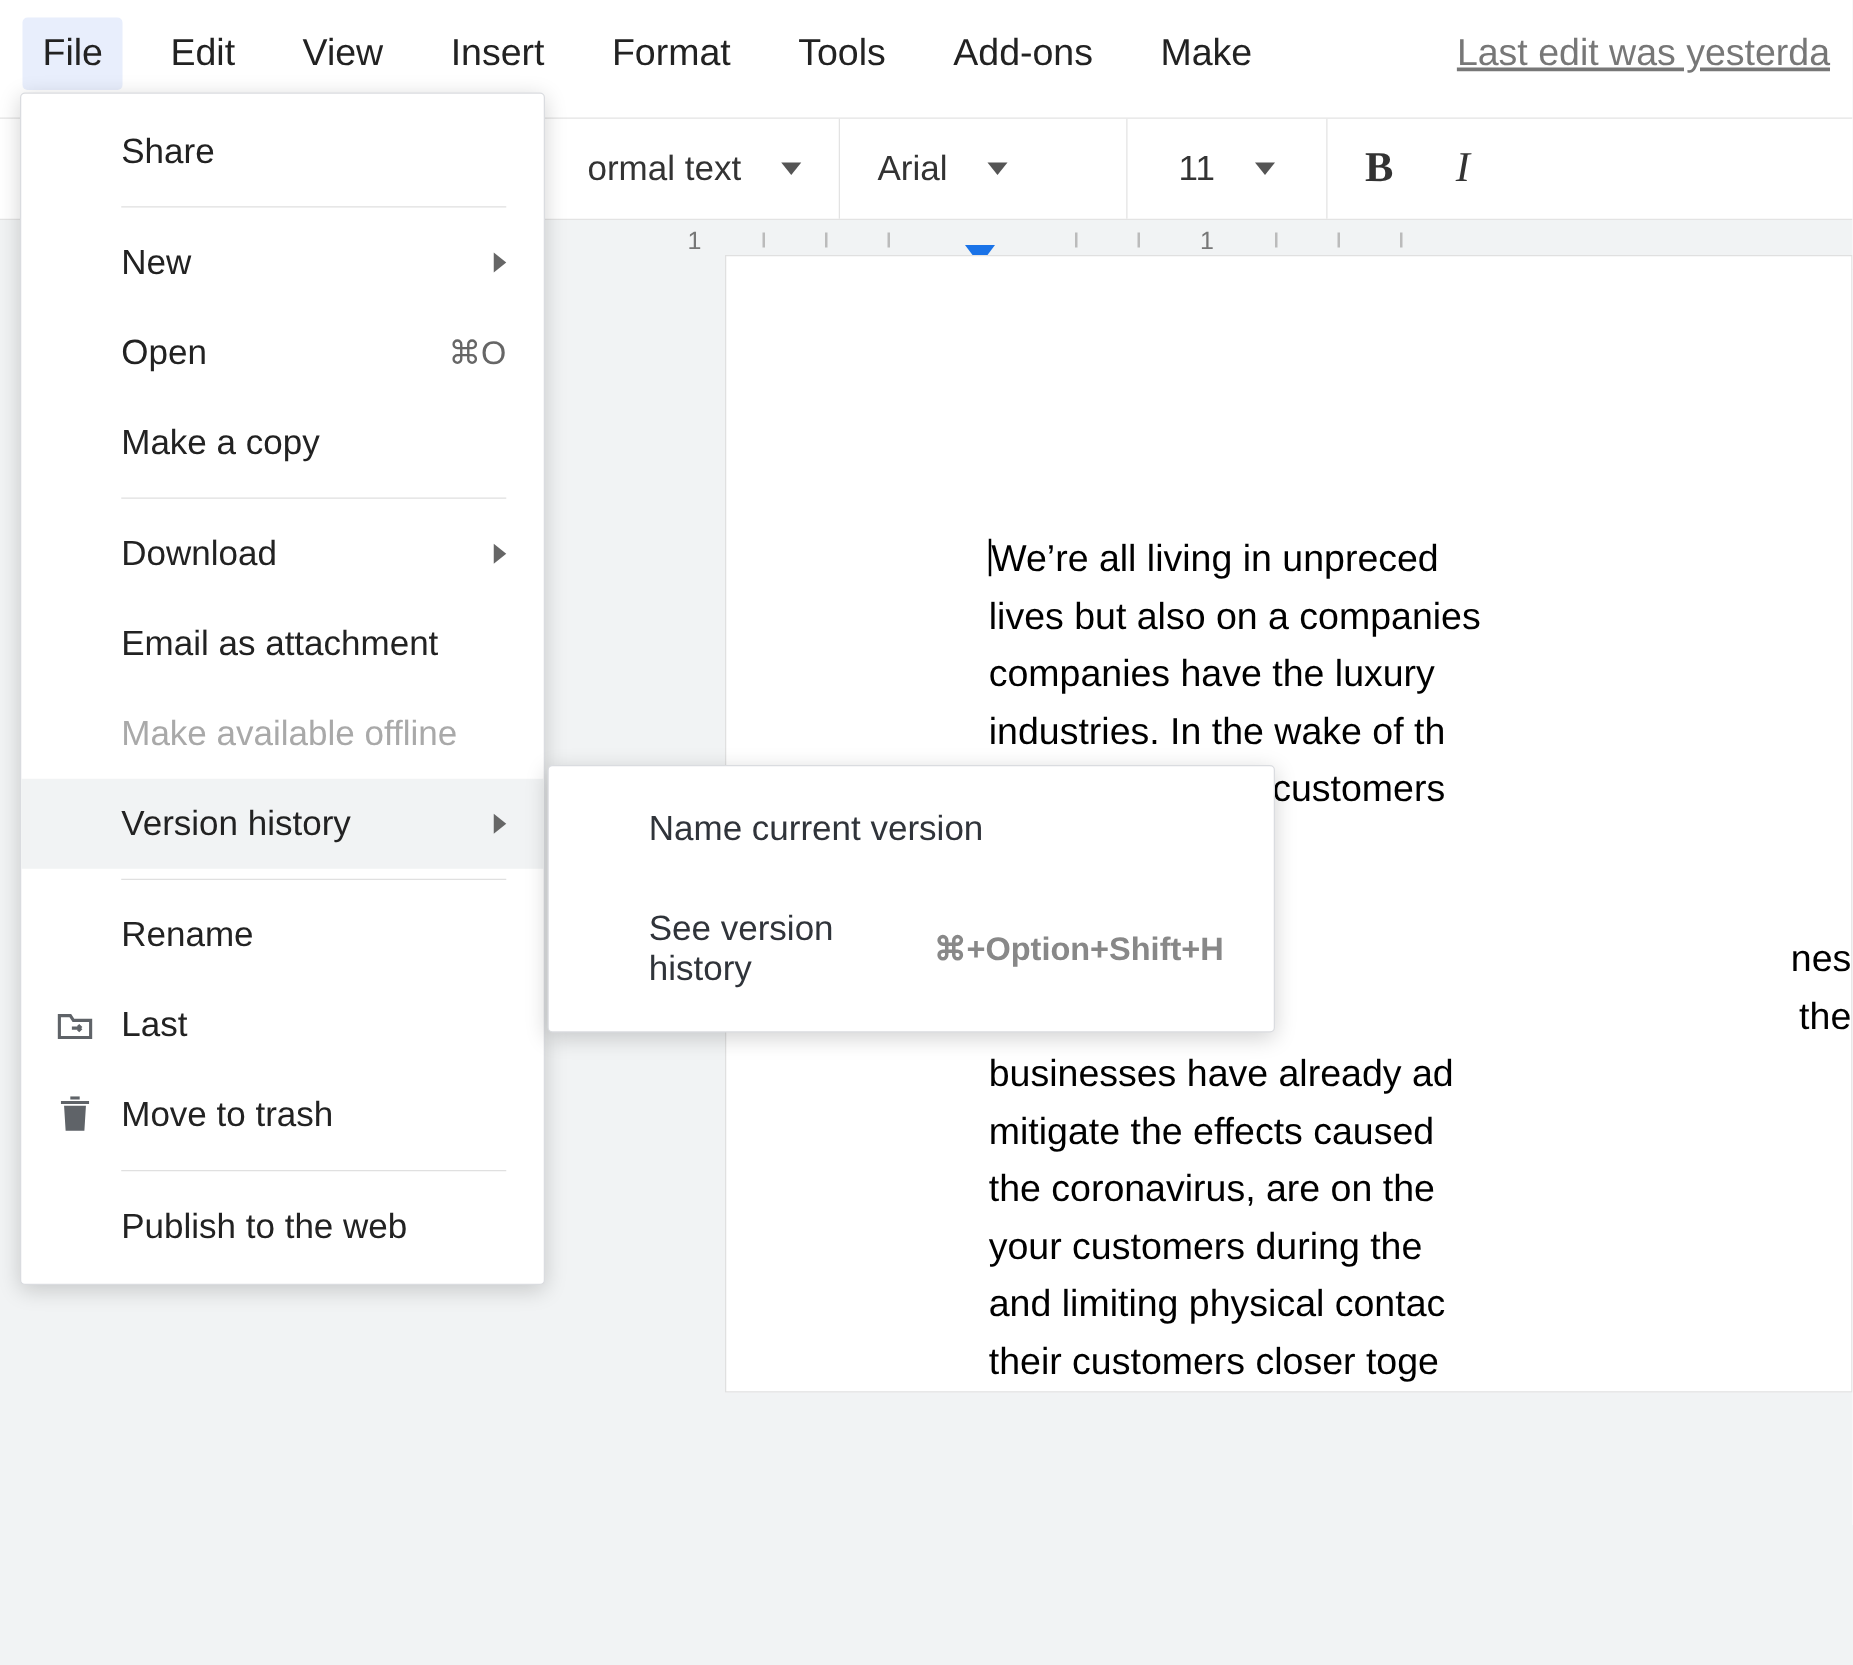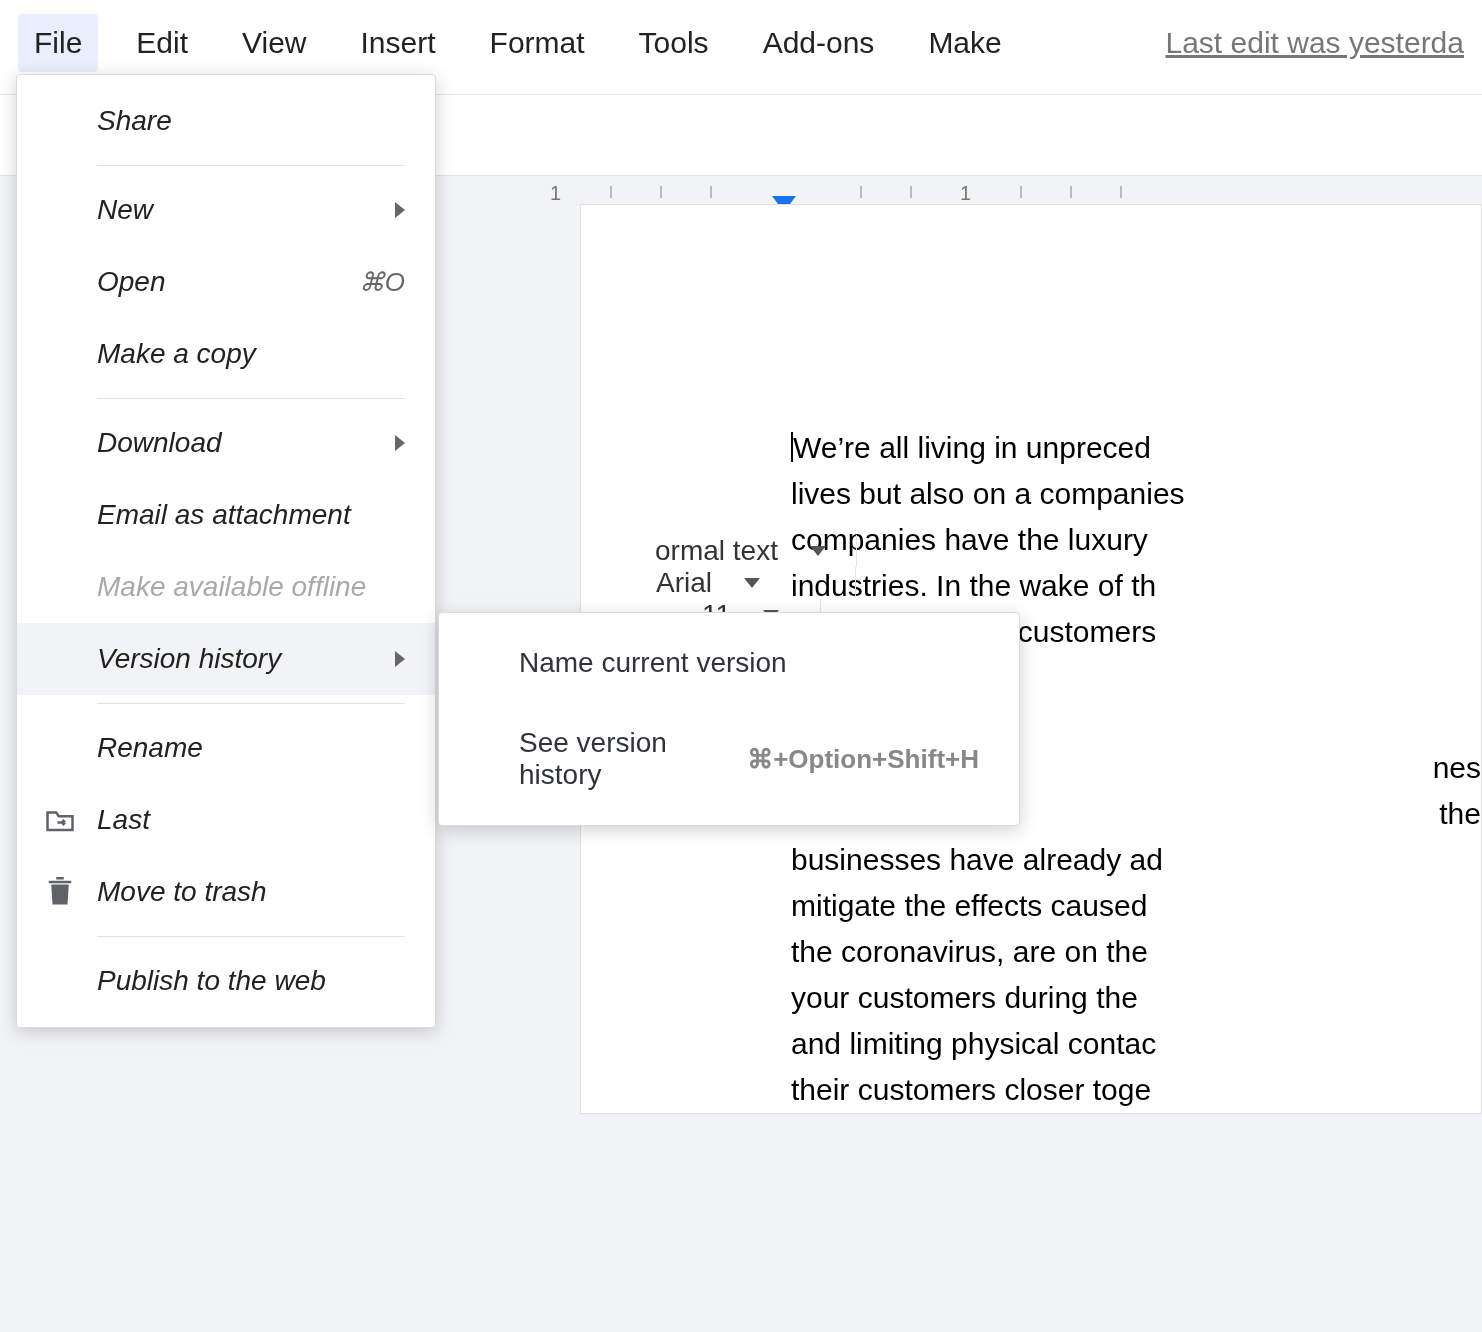--- a/index.html
+++ b/index.html
@@ -38,21 +38,20 @@
   .toolbar{
     display:flex;
     align-items:center;
     height:82px;
     border-top:1px solid #e3e3e3;
     border-bottom:1px solid #e3e3e3;
     padding:0 0 0 0;
     background:#fff;
     position:relative;
     z-index:1;
-    flex-direction:column;
   }
   .tb-gap{flex:0 0 440px;}
   .tb-seg{
     display:flex;align-items:center;height:100%;
     border-right:1px solid #e3e3e3;padding:0 30px;
     font-size:28px;color:#333;gap:32px;
   }
   .tb-seg.noborder{border-right:none;}
   .chevron-down-icon{
     display:inline-block;width:0;height:0;
@@ -87,21 +86,21 @@
     position:absolute;left:16px;top:74px;width:420px;
     background:#fff;border:1px solid #dadce0;border-radius:4px;
     box-shadow:0 4px 18px rgba(0,0,0,.18);
     padding:10px 0;
     font-size:28px;color:#222;
     z-index:5;
   }
   .fm-row{
     display:flex;align-items:center;
     padding:20px 30px 20px 80px;
-    gap:14px;cursor:pointer;position:relative;font-style:italic;
+    gap:14px;cursor:pointer;position:relative;
   }
   .fm-row.highlight{background:#f1f3f4;gap:44px;}
   .fm-row.disabled{color:#a9a9a9;cursor:default;text-align:right;}
   .fm-row .short{font-size:26px;color:#666;margin-left:auto;}
   .fm-row .sub-arrow{
     margin-left:auto;
     width:0;height:0;border-top:8px solid transparent;border-bottom:8px solid transparent;border-left:10px solid #666;
   }
   .fm-divider{height:1px;background:#e0e0e0;margin:8px 30px 8px 80px;}
   .fm-icon{

